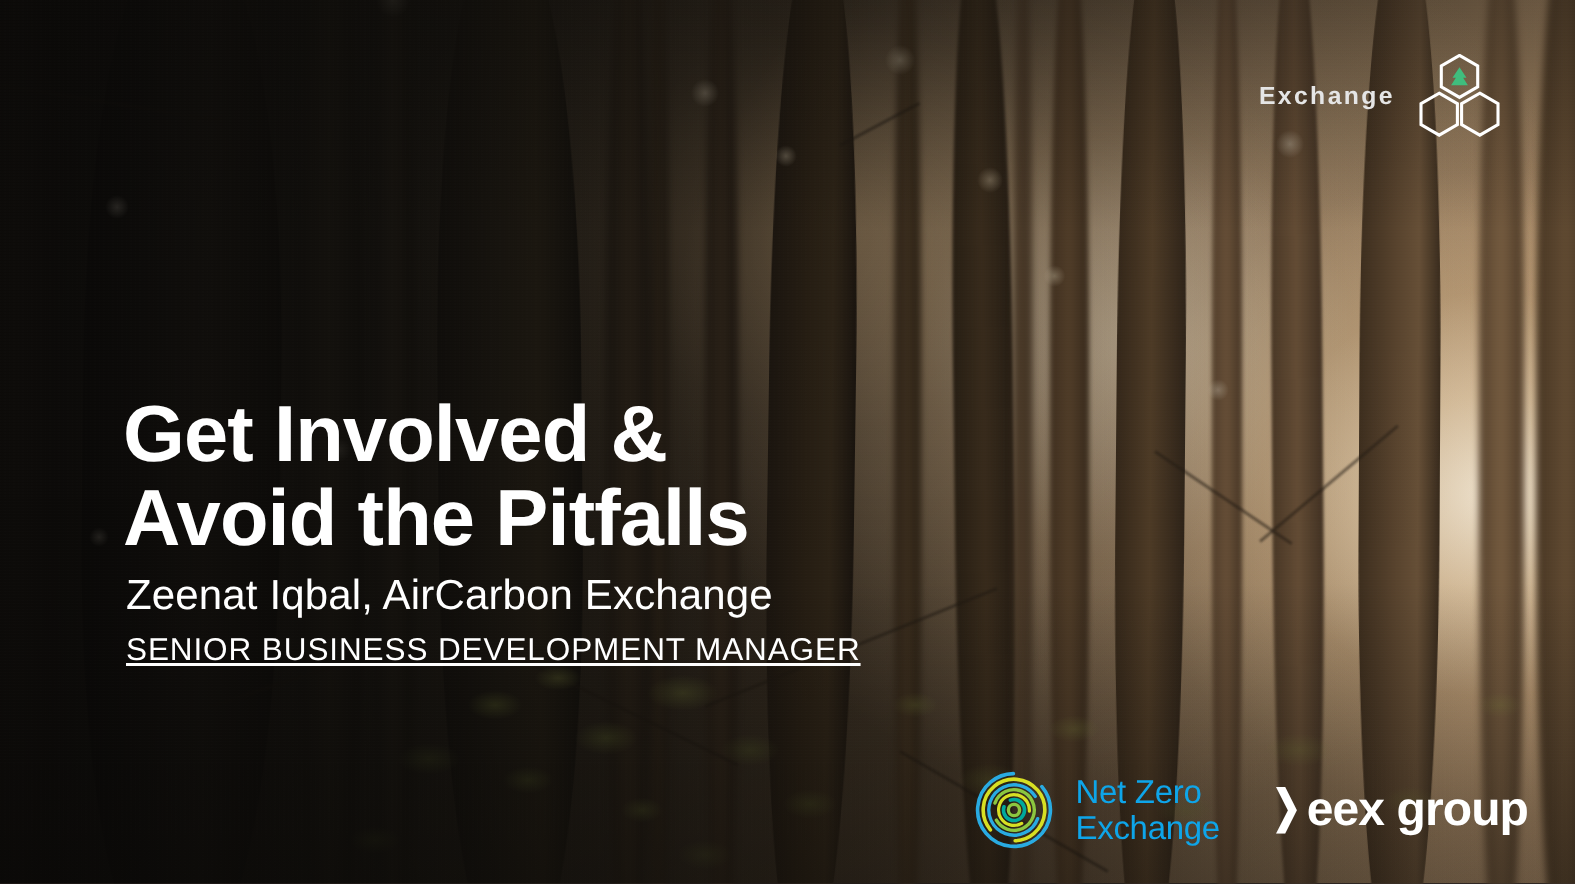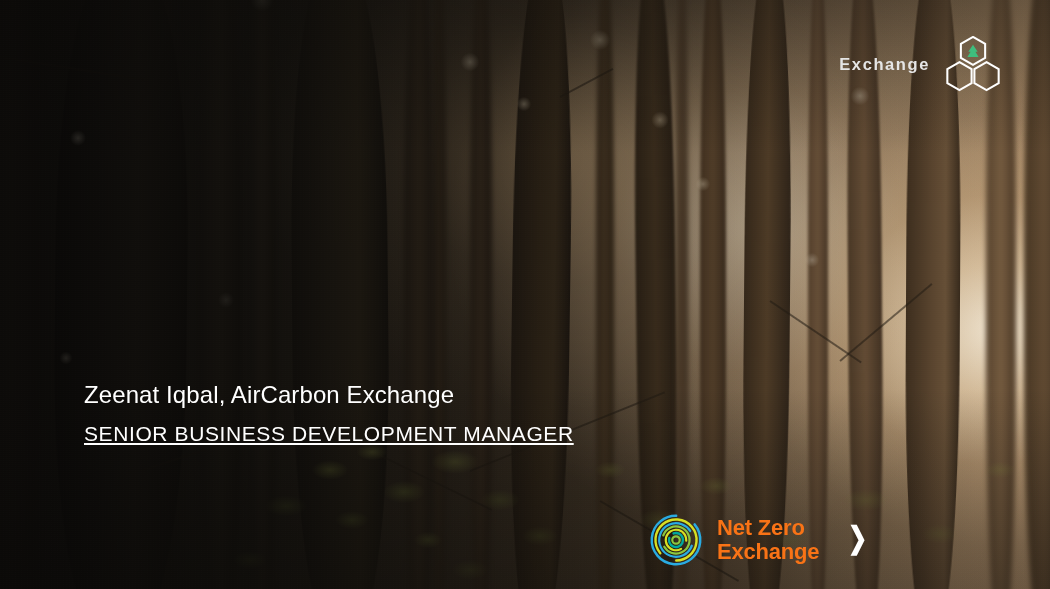--- a/index.html
+++ b/index.html
@@ -196,21 +196,21 @@
     letter-spacing: -0.6px;
     color: #ffffff;
     white-space: pre-line;
   }
 
   
   .speaker-name {
     position: absolute;
     left: 84px;
     top: 381px;
-    font-size: 24px;
+    font-size: 28px;
     font-weight: 400;
     letter-spacing: 0.1px;
     color: #ffffff;
     white-space: nowrap;
   }
   .speaker-role {
     position: absolute;
     left: 84px;
     top: 422px;
     font-size: 21px;
@@ -228,23 +228,23 @@
     top: 512px;
     display: flex;
     align-items: center;
     gap: 13px;
   }
   .nzm-mark { width: 56px; height: 56px; display: block; }
   .nzm-words {
     display: flex;
     flex-direction: column;
     line-height: 1.07;
-    color: #f97316;
+    color: #0ea5e9;
     font-size: 22px;
-    font-weight: bold;
+    font-weight: normal;
     letter-spacing: -0.2px;
   }
 
   .eex-logo {
     position: absolute;
     left: 845px;
     top: 523px;
     display: flex;
     align-items: center;
     gap: 2px;
@@ -321,20 +321,22 @@
         <polygon points="31,1 44,8.5 44,23.5 31,31 18,23.5 18,8.5" fill="none" stroke="#ffffff" stroke-width="2.2"></polygon>
         <path d="M31 9.5 L36 17 H33.6 L37 22.4 H25 L28.4 17 H26 Z" fill="#3fbd7d"></path>
 
         <polygon points="16.5,28 29.5,35.5 29.5,50.5 16.5,58 3.5,50.5 3.5,35.5" fill="none" stroke="#ffffff" stroke-width="2.2"></polygon>
 
         <polygon points="45.5,28 58.5,35.5 58.5,50.5 45.5,58 32.5,50.5 32.5,35.5" fill="none" stroke="#ffffff" stroke-width="2.2"></polygon>
       </svg>
     </div>
 
 
+    <h1 class="title">Get Involved &amp;
+Avoid the Pitfalls</h1>
 
     <div class="speaker-name">Zeenat Iqbal, AirCarbon Exchange</div>
     <div class="speaker-role">SENIOR BUSINESS DEVELOPMENT MANAGER</div>
 
     <div class="nzm-logo">
       <svg class="nzm-mark" viewBox="0 0 60 60">
         <g fill="none" stroke-linecap="round">
           <circle cx="30" cy="30" r="26" stroke="#29abe2" stroke-width="2.6" stroke-dasharray="140 24" transform="rotate(-40 30 30)"></circle>
           <circle cx="30" cy="30" r="22" stroke="#d7df23" stroke-width="2.6" stroke-dasharray="118 22" transform="rotate(140 30 30)"></circle>
           <circle cx="30" cy="30" r="18" stroke="#29abe2" stroke-width="2.4" stroke-dasharray="96 18" transform="rotate(20 30 30)"></circle>
@@ -345,16 +347,17 @@
         </g>
       </svg>
       <div class="nzm-words">
         <span>Net Zero</span>
         <span>Exchange</span>
       </div>
     </div>
 
     <div class="eex-logo">
       <span class="eex-chev">❯</span>
+      <span class="eex-word">eex group</span>
     </div>
 
   </div>
 </div>
 
 </body></html>

